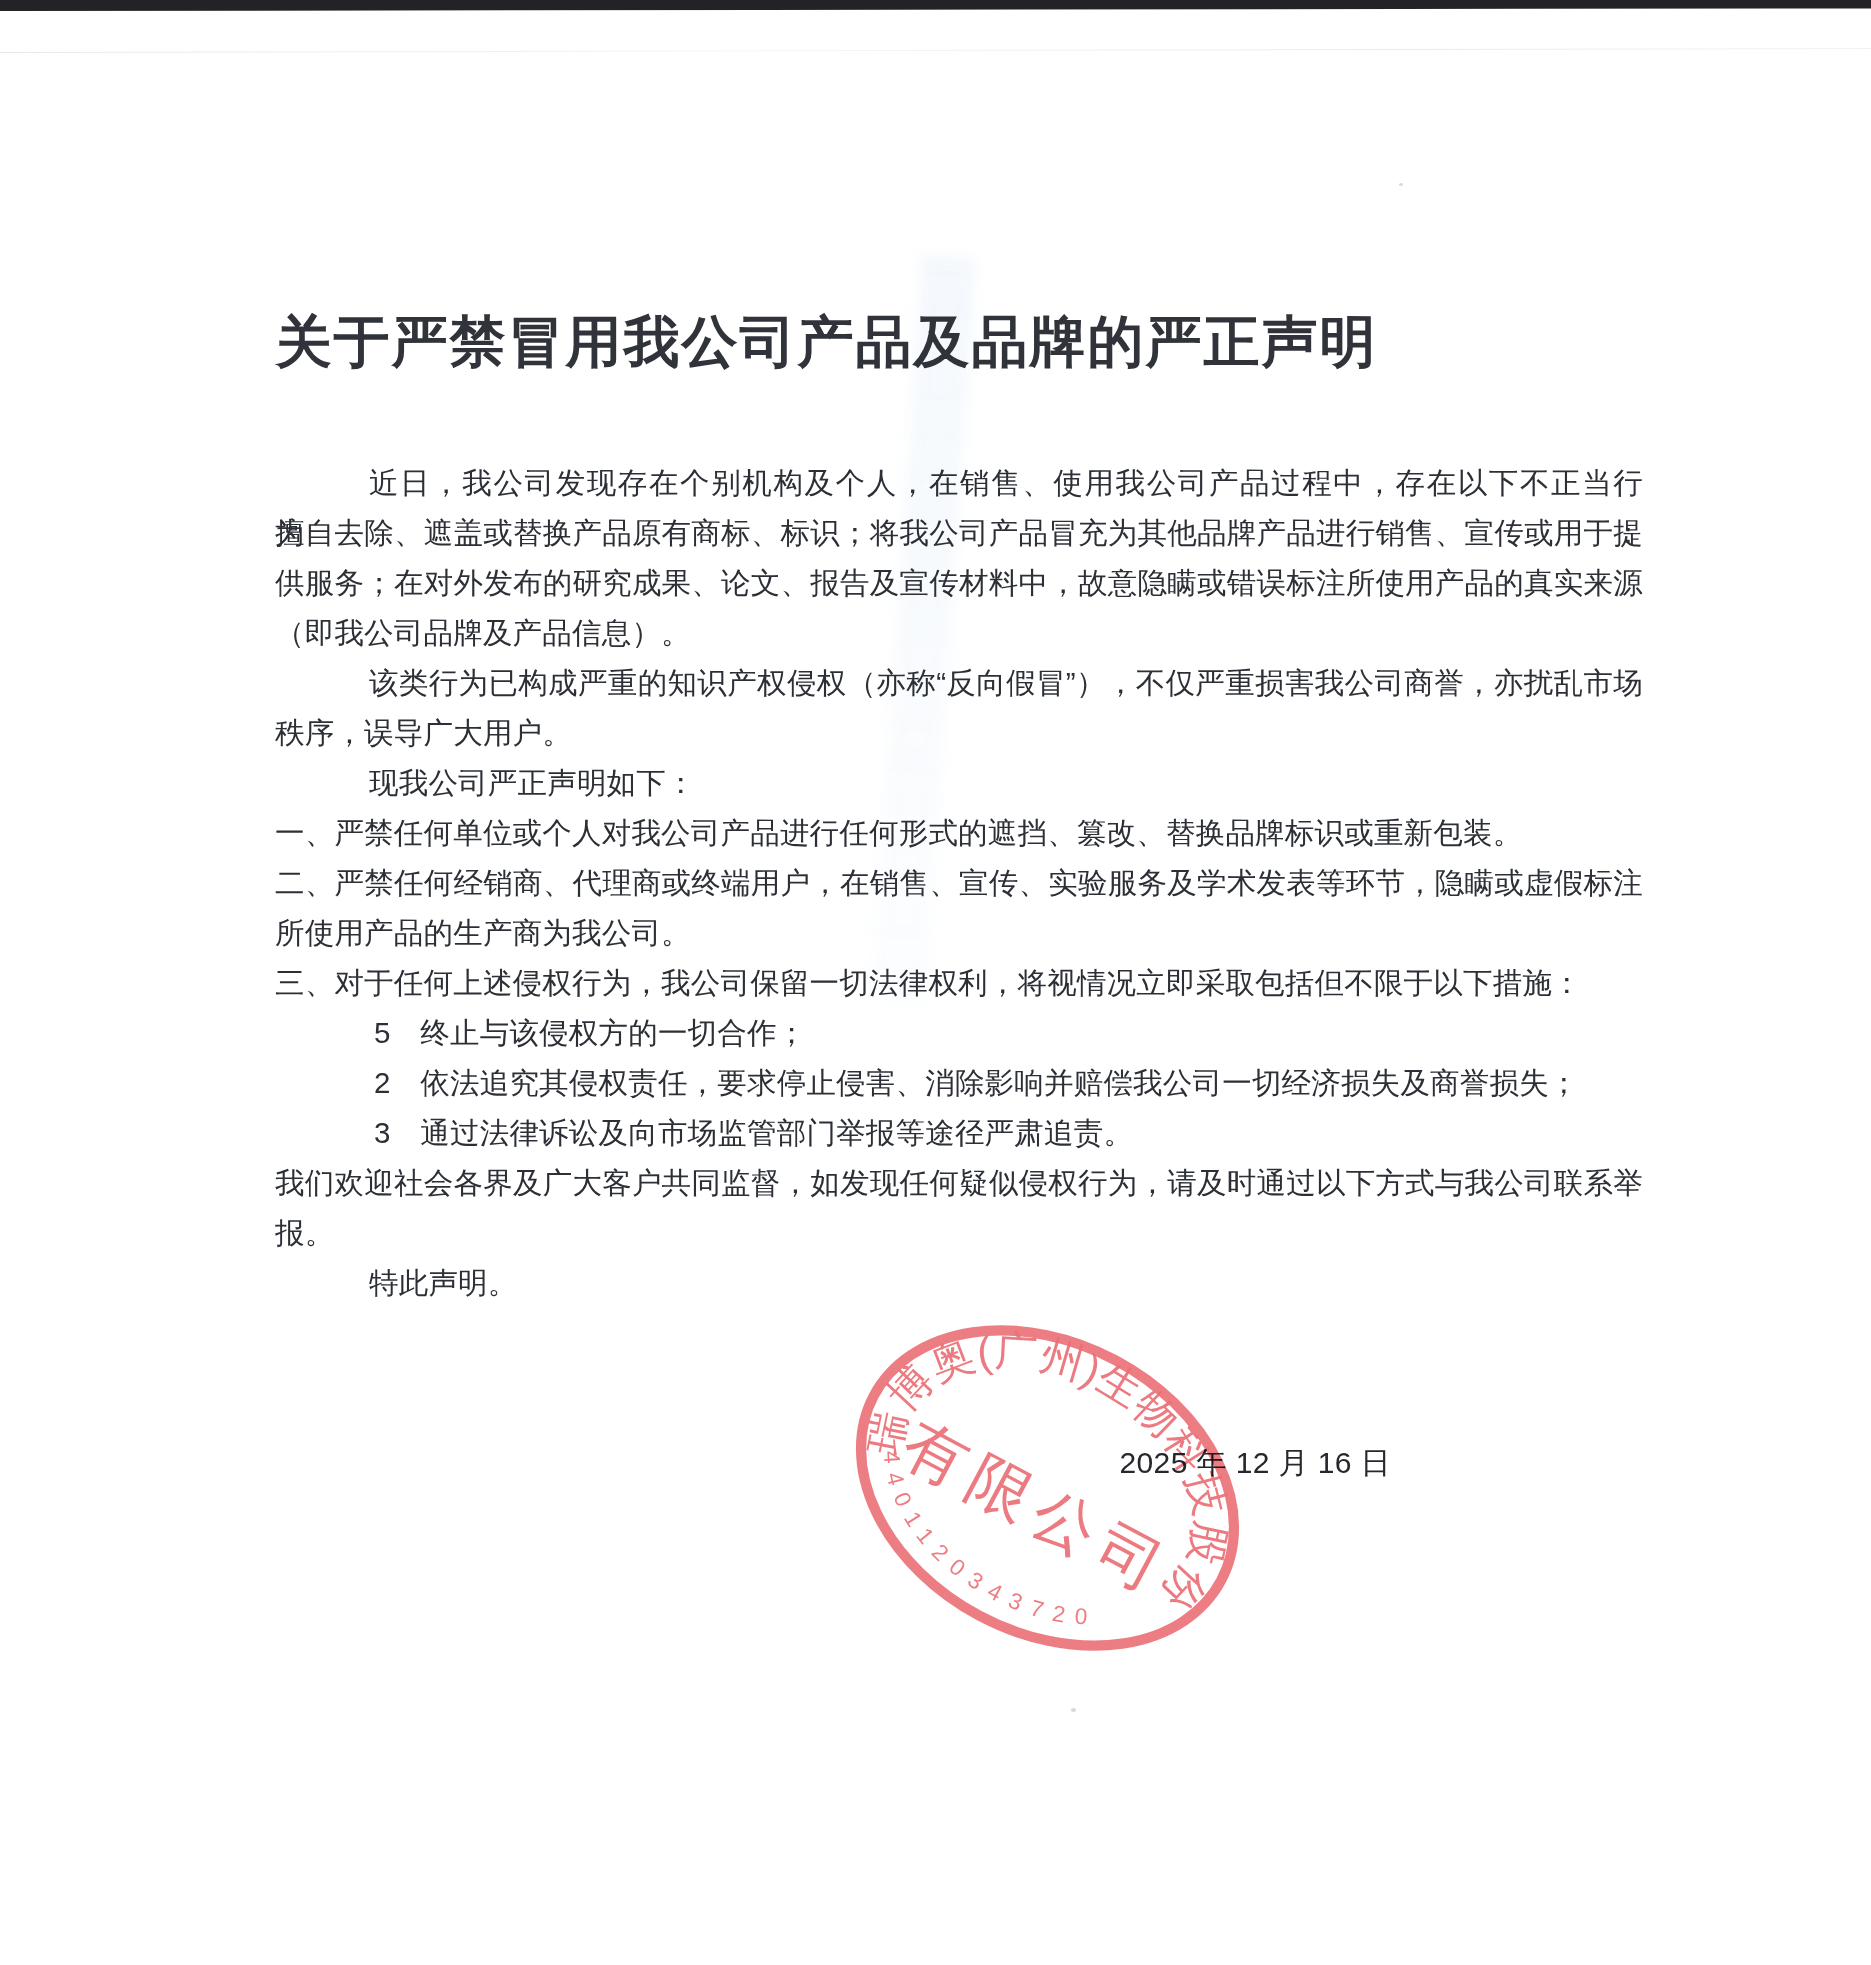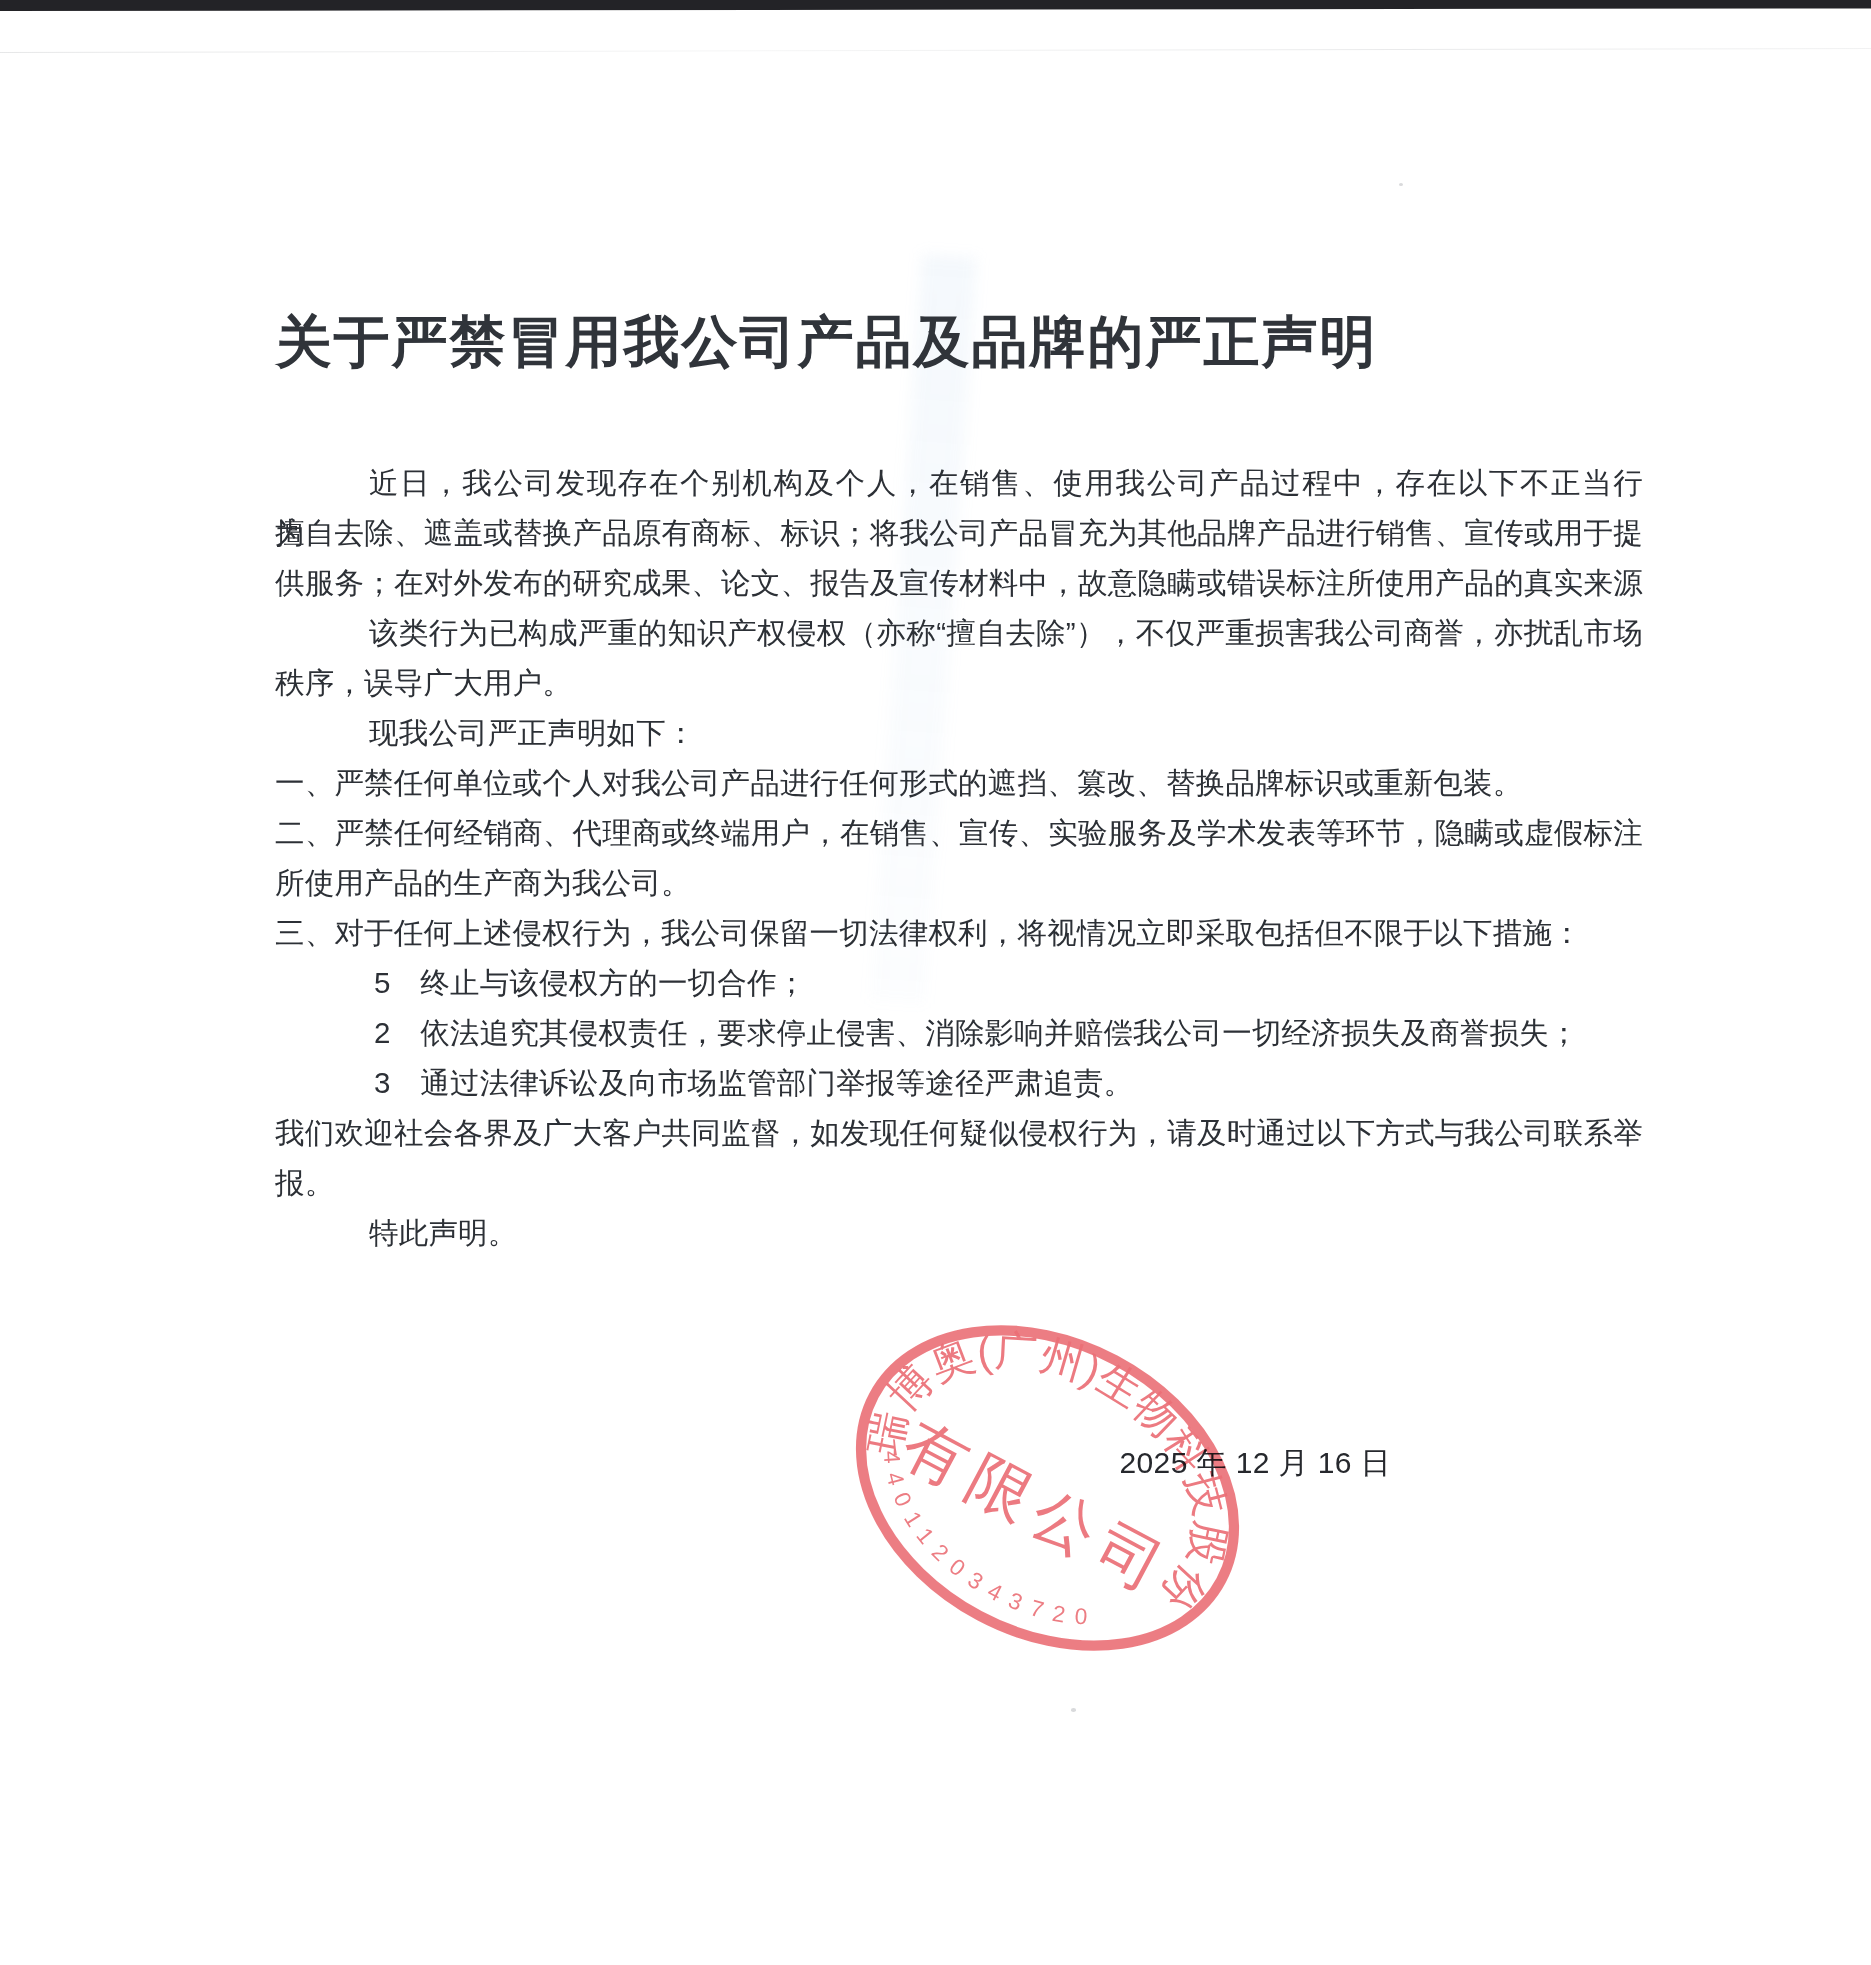--- a/index.html
+++ b/index.html
@@ -63,21 +63,22 @@
   <div class="smudge"></div>
   <div class="speck" style="left:1399px;top:183px;width:3.9px;height:3.1px;"></div>
   <div class="speck" style="left:1071px;top:1708px;width:4.7px;height:3.5px;"></div>
 
   <h1 class="doc-title">关于严禁冒用我公司产品及品牌的严正声明</h1>
 
   <div class="body-lines" id="body-lines">
       <div class="line indent fill">近日，我公司发现存在个别机构及个人，在销售、使用我公司产品过程中，存在以下不正当行为：</div>
       <div class="line fill">擅自去除、遮盖或替换产品原有商标、标识；将我公司产品冒充为其他品牌产品进行销售、宣传或用于提</div>
       <div class="line fill">供服务；在对外发布的研究成果、论文、报告及宣传材料中，故意隐瞒或错误标注所使用产品的真实来源</div>
-      <div class="line indent fill">该类行为已构成严重的知识产权侵权（亦称“擅自去除”），不仅严重损害我公司商誉，亦扰乱市场</div>
+      <div class="line">（即我公司品牌及产品信息）。</div>
+      <div class="line indent fill">该类行为已构成严重的知识产权侵权（亦称“反向假冒”），不仅严重损害我公司商誉，亦扰乱市场</div>
       <div class="line">秩序，误导广大用户。</div>
       <div class="line indent">现我公司严正声明如下：</div>
       <div class="line">一、严禁任何单位或个人对我公司产品进行任何形式的遮挡、篡改、替换品牌标识或重新包装。</div>
       <div class="line fill">二、严禁任何经销商、代理商或终端用户，在销售、宣传、实验服务及学术发表等环节，隐瞒或虚假标注</div>
       <div class="line">所使用产品的生产商为我公司。</div>
       <div class="line">三、对于任何上述侵权行为，我公司保留一切法律权利，将视情况立即采取包括但不限于以下措施：</div>
       <div class="line sub">5　终止与该侵权方的一切合作；</div>
       <div class="line sub">2　依法追究其侵权责任，要求停止侵害、消除影响并赔偿我公司一切经济损失及商誉损失；</div>
       <div class="line sub">3　通过法律诉讼及向市场监管部门举报等途径严肃追责。</div>
       <div class="line fill">我们欢迎社会各界及广大客户共同监督，如发现任何疑似侵权行为，请及时通过以下方式与我公司联系举</div>

